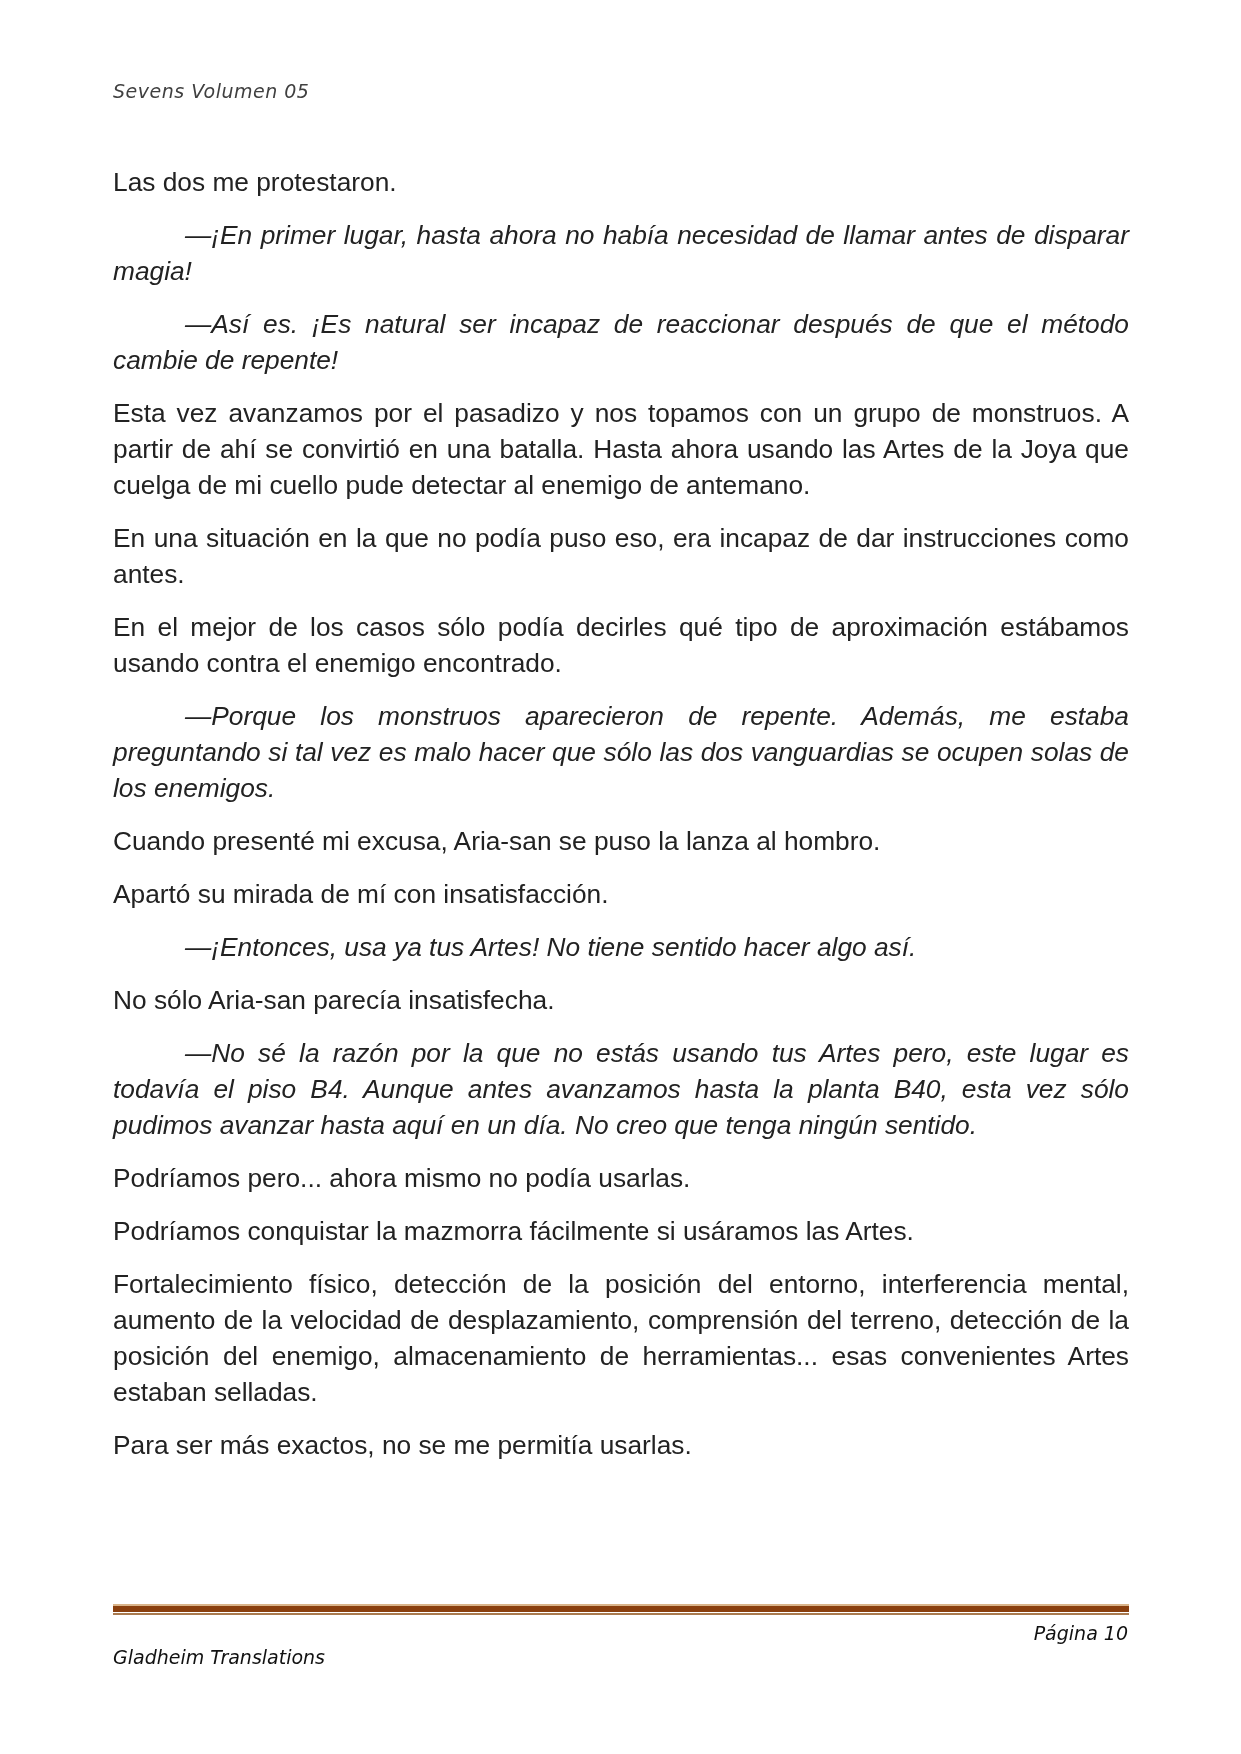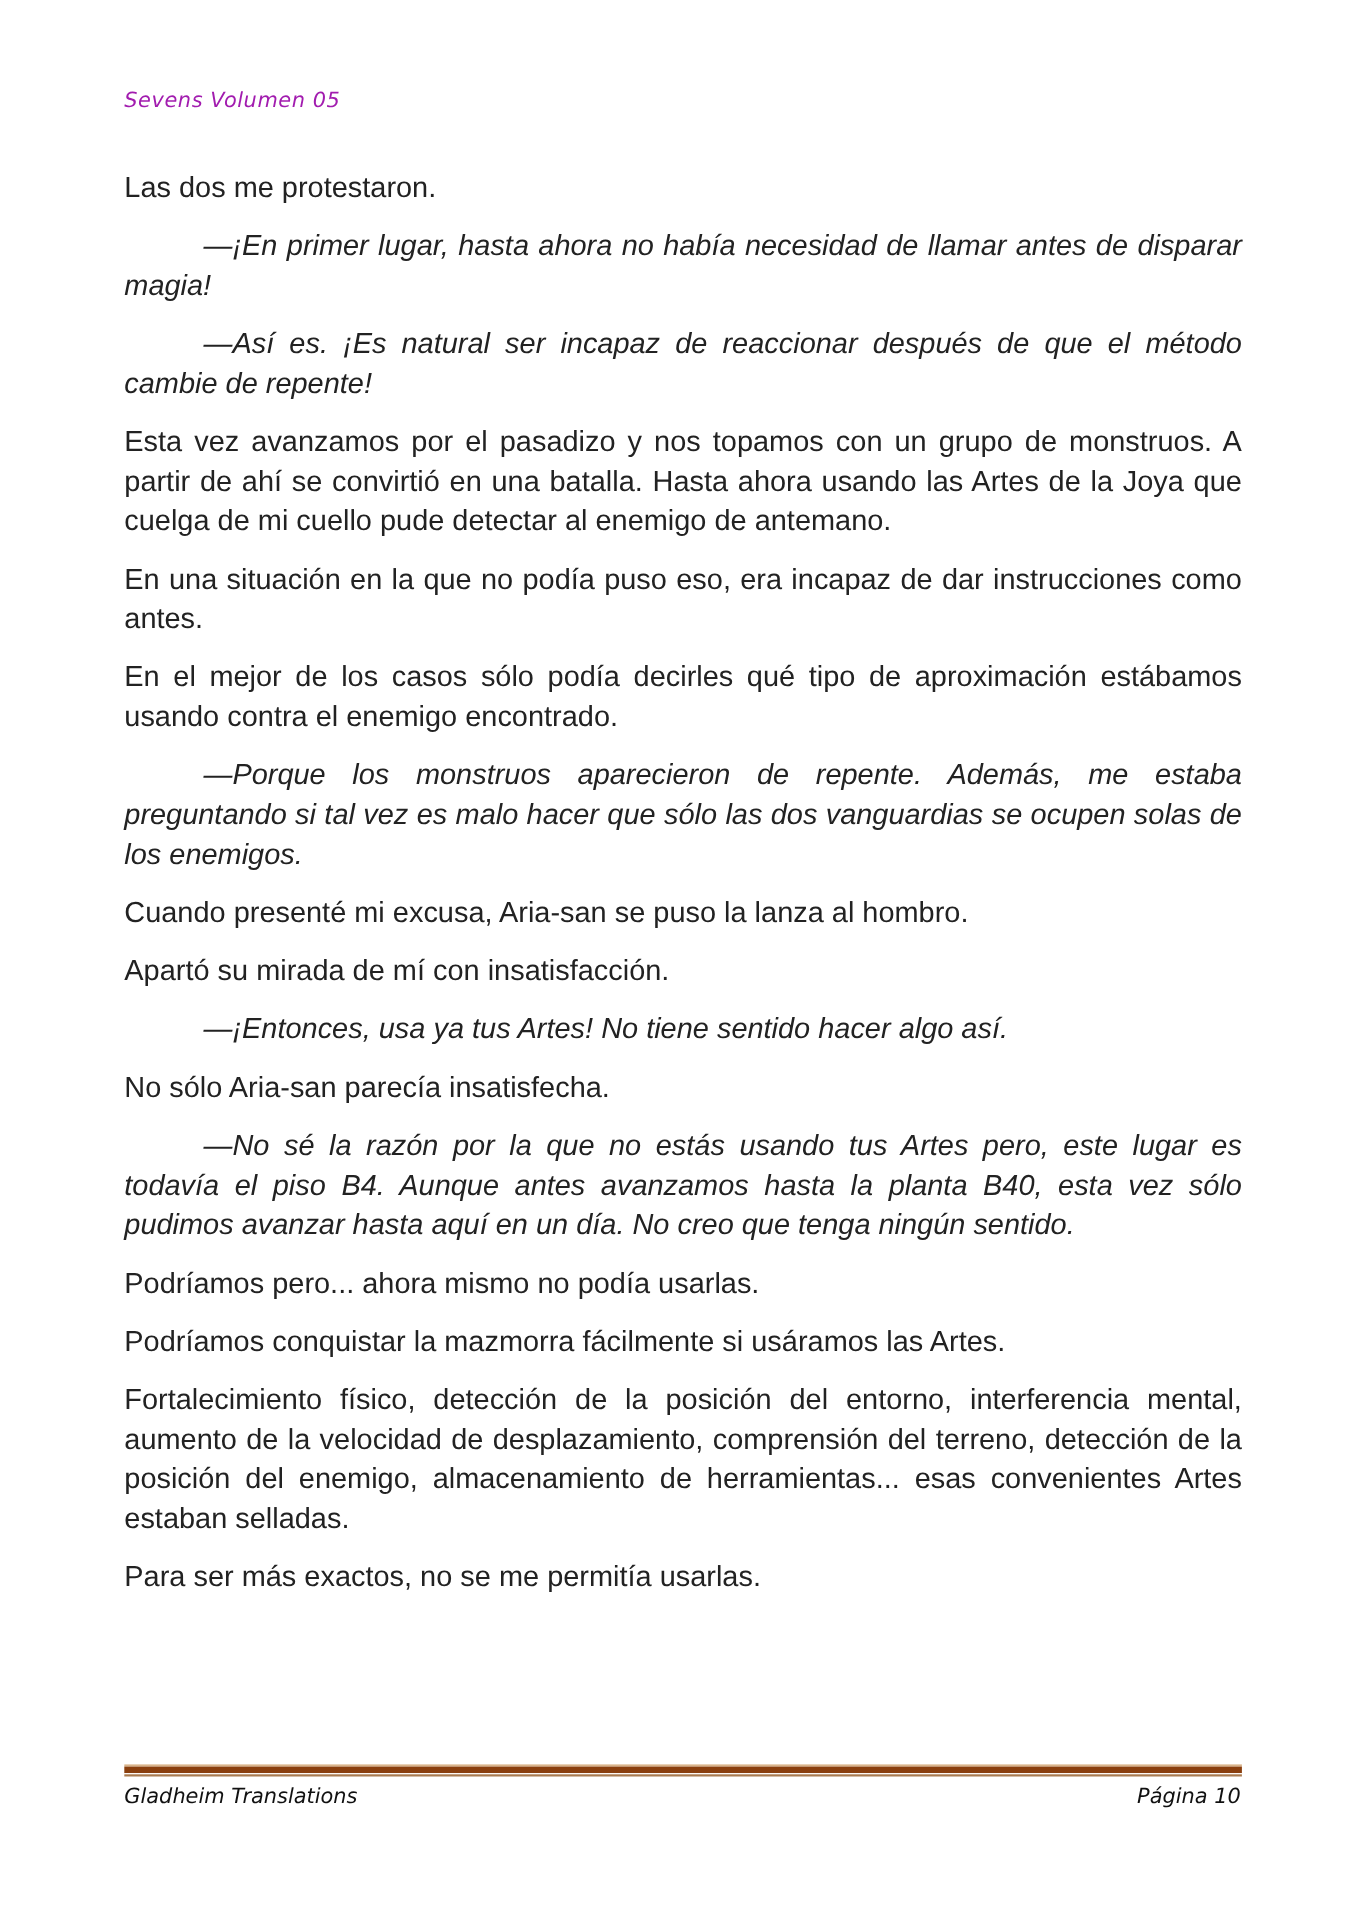--- a/index.html
+++ b/index.html
@@ -13,27 +13,27 @@
       position: relative;
       overflow: hidden;
     }
     .page-header {
       position: absolute;
       left: 113px;
       top: 80px;
       font-family: "DejaVu Sans", sans-serif;
       font-style: italic;
       font-size: 19px;
-      color: #a21caf;
+      color: #404040;
       letter-spacing: 0.5px;
     }
     .body-text {
       position: absolute;
       left: 113px;
-      top: 152px;
+      top: 164px;
       width: 1016px;
       font-family: "Liberation Sans", sans-serif;
       font-size: 26.3px;
       line-height: 36px;
       color: #222222;
     }
     .para {
       margin: 0 0 17px 0;
       text-align: justify;
     }
@@ -65,21 +65,21 @@
       background: #a97a4f;
     }
     .footer-left, .footer-right {
       position: absolute;
       top: 1622px;
       font-family: "DejaVu Sans", sans-serif;
       font-style: italic;
       font-size: 19px;
       color: #111111;
     }
-    .footer-left { left: 113px; }
+    .footer-left { left: 113px; margin-top: 24px; }
     .footer-right { right: 113px; }
   </style>
 </head>
 <body>
 
 <div class="page-header">Sevens Volumen 05</div>
 
 <div class="body-text">
   <p class="para">Las dos me protestaron.</p>
   <p class="para dialogue">—¡En primer lugar, hasta ahora no había necesidad de llamar antes de disparar magia!</p>

